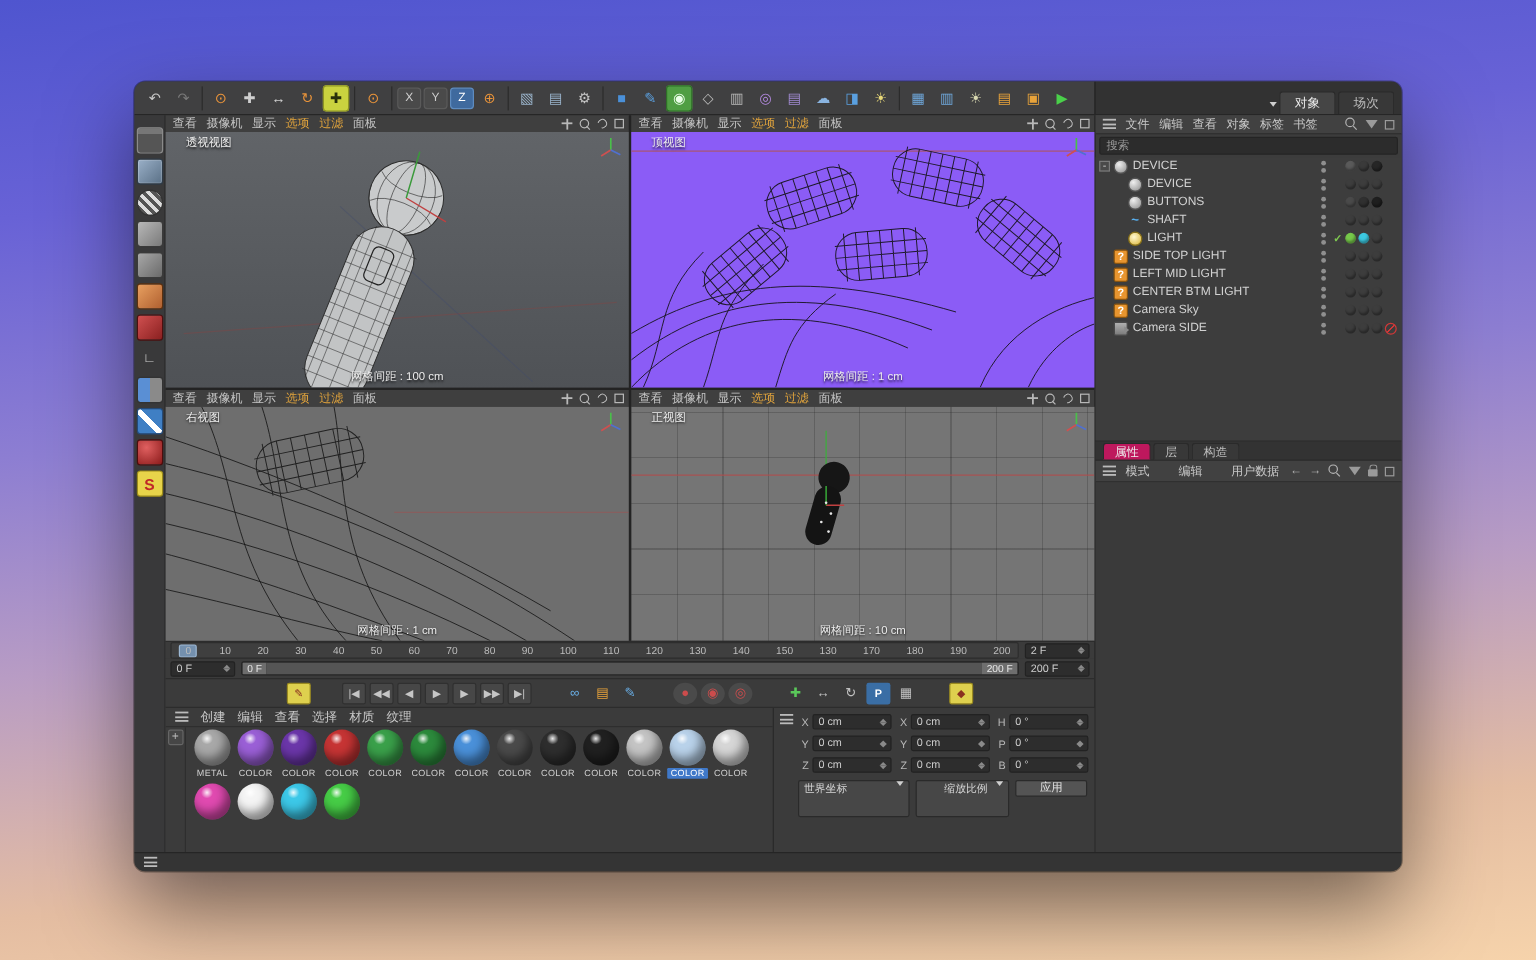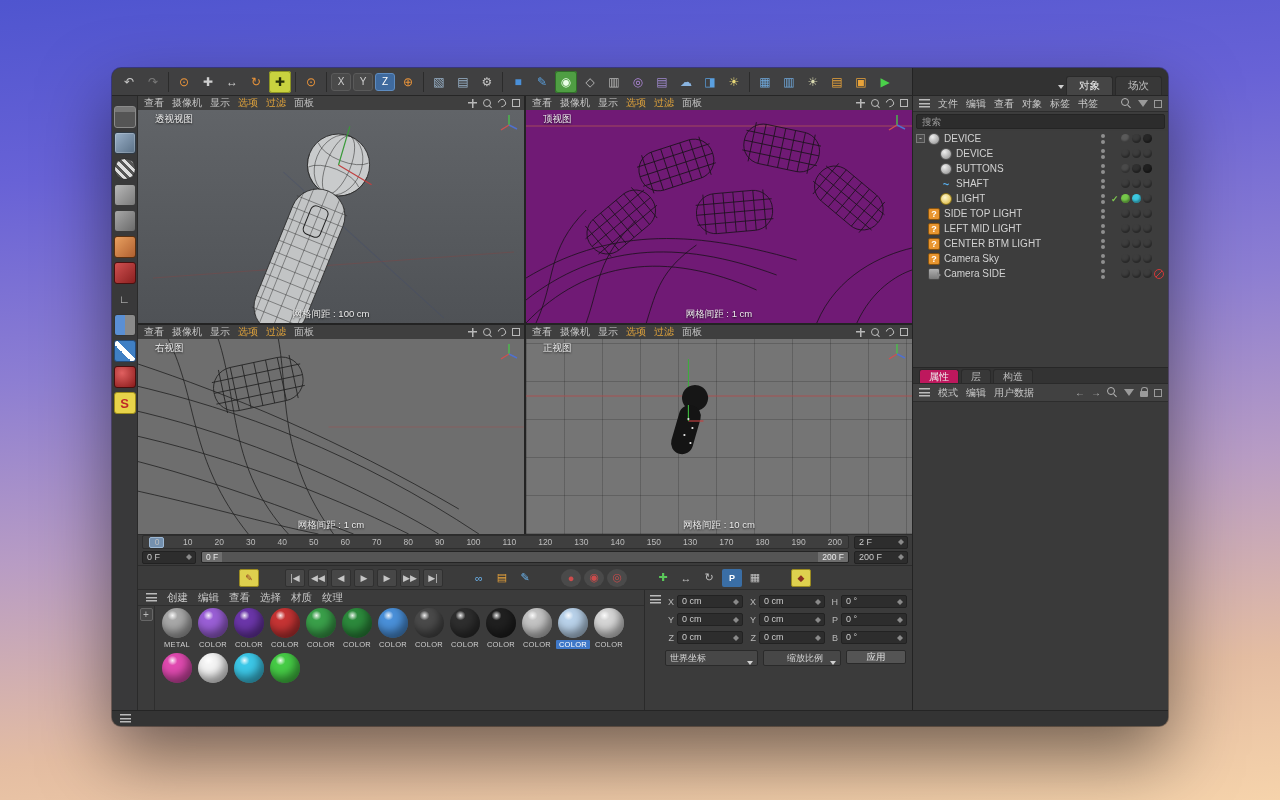--- a/index.html
+++ b/index.html
@@ -68,21 +68,21 @@
   .vp-tools{margin-left:auto;display:flex;gap:6px;align-items:center;}
   .vp-ico-pan{width:9px;height:9px;background:linear-gradient(#b8b8b8,#b8b8b8) center/9px 1.5px no-repeat,linear-gradient(#b8b8b8,#b8b8b8) center/1.5px 9px no-repeat;}
   .vp-ico-zoom{width:9px;height:9px;position:relative;}
   .vp-ico-zoom::before{content:"";position:absolute;width:6px;height:6px;border:1.4px solid #b8b8b8;border-radius:50%;}
   .vp-ico-zoom::after{content:"";position:absolute;width:4px;height:1.4px;background:#b8b8b8;transform:rotate(45deg);left:5px;top:7px;}
   .vp-ico-rot{width:8px;height:8px;border:1.4px solid #b8b8b8;border-radius:50%;border-left-color:transparent;transform:rotate(-35deg);}
   .vp-ico-max{width:8px;height:8px;border:1.4px solid #b8b8b8;}
   .vp-canvas{flex:1;position:relative;overflow:hidden;}
   .vp-canvas svg.scene{position:absolute;inset:0;width:100%;height:100%;}
   .vp-persp{background:linear-gradient(180deg,#616468,#4f5256);}
-  .vp-top{background:#701a75;}
+  .vp-top{background:#8b5cf6;}
   .vp-rightv{background:#6e6e6e;}
   .vp-front{background-color:#757575;
     background-image:repeating-linear-gradient(0deg,rgba(25,25,25,.22) 0 1px,transparent 1px 38px),
                      repeating-linear-gradient(90deg,rgba(25,25,25,.22) 0 1px,transparent 1px 38px);}
   .vp-label{position:absolute;top:3px;left:17px;font-size:9.5px;color:#f0f0f0;text-shadow:0 1px 2px rgba(0,0,0,.8);}
   .vp-grid{position:absolute;bottom:2px;left:0;right:0;text-align:center;font-size:9.5px;color:#ececec;text-shadow:0 1px 2px rgba(0,0,0,.8);}
   .vp-gizmo{position:absolute;top:3px;right:4px;width:22px;height:22px;}
 
   
   .ruler-row{height:15px;display:flex;align-items:center;background:#3b3b3b;border-top:1px solid #2c2c2c;flex:0 0 auto;padding:0 4px;}
@@ -134,22 +134,22 @@
   .mat-label{font-size:7.5px;letter-spacing:.3px;color:#cfcfcf;margin-top:2px;padding:0 3px;border-radius:1px;}
   .mat.selected .mat-label{background:#3f78c8;color:#fff;}
 
   .coords-panel{width:268px;border-left:1px solid #2a2a2a;background:#3b3b3b;padding:4px 6px 0 6px;position:relative;flex:0 0 auto;}
   .coords-burger{position:absolute;left:5px;top:5px;}
   .coords-grid{margin-left:14px;display:grid;grid-template-rows:repeat(3,15px);grid-auto-flow:column;grid-auto-columns:82px;row-gap:3px;}
   .cfield{display:flex;align-items:center;gap:3px;}
   .cfield .axis{width:9px;font-size:9px;color:#b8b8b8;text-align:right;}
   .cfield .f-box{width:66px;margin:0;}
   .coords-bottom{margin:5px 0 0 14px;display:flex;gap:5px;}
-  .sel-box{height:16px;background:#474747;border:1px solid #2a2a2a;border-radius:2px;color:#d6d6d6;font-size:9px;
-    display:flex;align-items:flex-end;justify-content:space-between;padding:0 4px;}
+  .sel-box{height:31px;background:#474747;border:1px solid #2a2a2a;border-radius:2px;color:#d6d6d6;font-size:9px;
+    display:flex;align-items:flex-start;justify-content:space-between;padding:0 4px;}
   .sel-sys{width:96px;} .sel-mode{width:80px;padding-left:23px;}
   .apply-btn{width:62px;height:14px;background:#545454;border:1px solid #2a2a2a;border-radius:2px;color:#e2e2e2;font-size:9.5px;line-height:12px;text-align:center;}
 
   
   .right-panel{width:256px;background:#3c3c3c;border-left:1px solid #232323;display:flex;flex-direction:column;flex:0 0 auto;}
   .om-section{height:272px;display:flex;flex-direction:column;border-bottom:1px solid #272727;}
   .om-menu{height:16px;display:flex;align-items:center;gap:8px;padding:0 6px;font-size:10px;color:#c8c8c8;background:#414141;border-bottom:1px solid #2d2d2d;}
   .om-menu-icons{margin-left:auto;display:flex;gap:6px;align-items:center;}
   .mag{width:11px;height:11px;position:relative;}
   .mag::before{content:"";position:absolute;width:6px;height:6px;border:1.4px solid #b4b4b4;border-radius:50%;left:0;top:0;}
@@ -894,21 +894,21 @@
 
       <div class="attr-section">
         <div class="attr-tabs">
 
         <span class="attr-tab active">属性</span>
             <span class="attr-tab">层</span>
             <span class="attr-tab">构造</span>
           </div>
         <div class="attr-toolbar">
           <span class="burger"></span>
-          <span style="display:flex;gap:8px;">
+          <span style="display:flex;gap:24px;">
 
           <span class="attr-menu-item">模式</span>
               <span class="attr-menu-item">编辑</span>
               <span class="attr-menu-item">用户数据</span>
             </span>
           <span class="attr-icons">
             <span>←</span>
             <span>→</span>
             <span class="mag"></span>
             <span class="funnel"></span>

